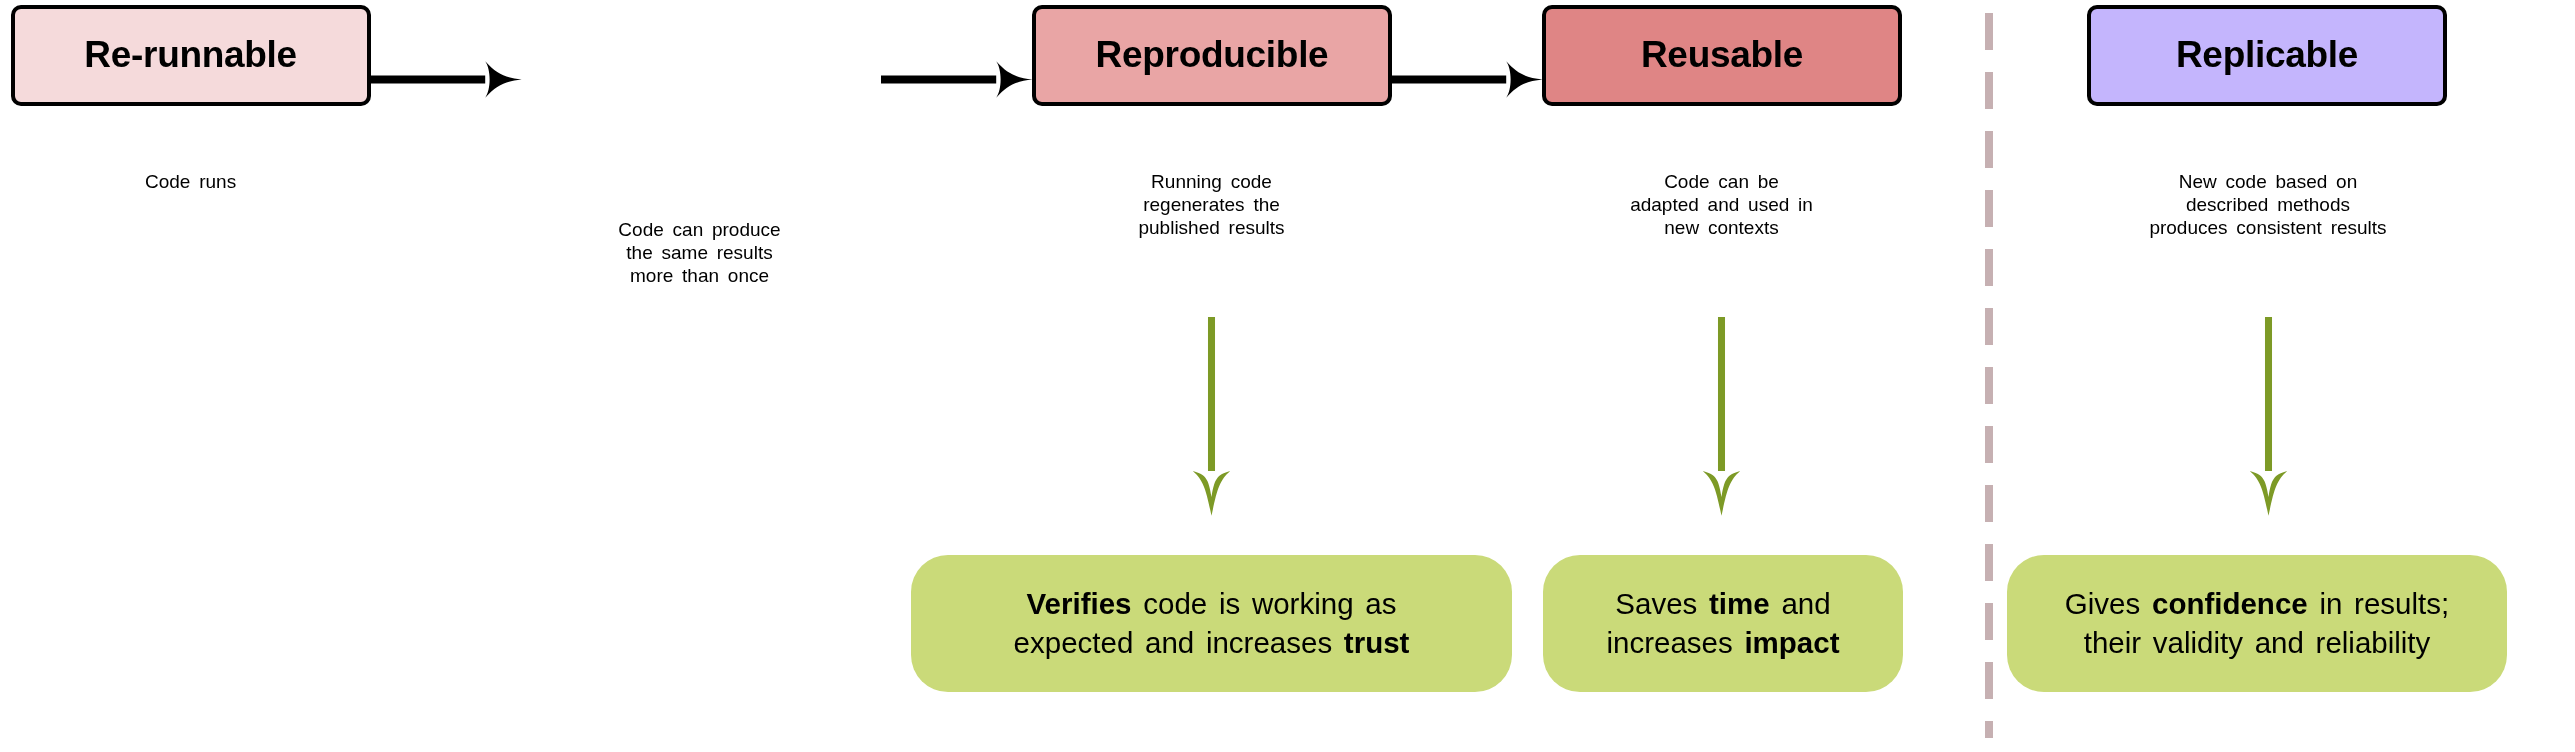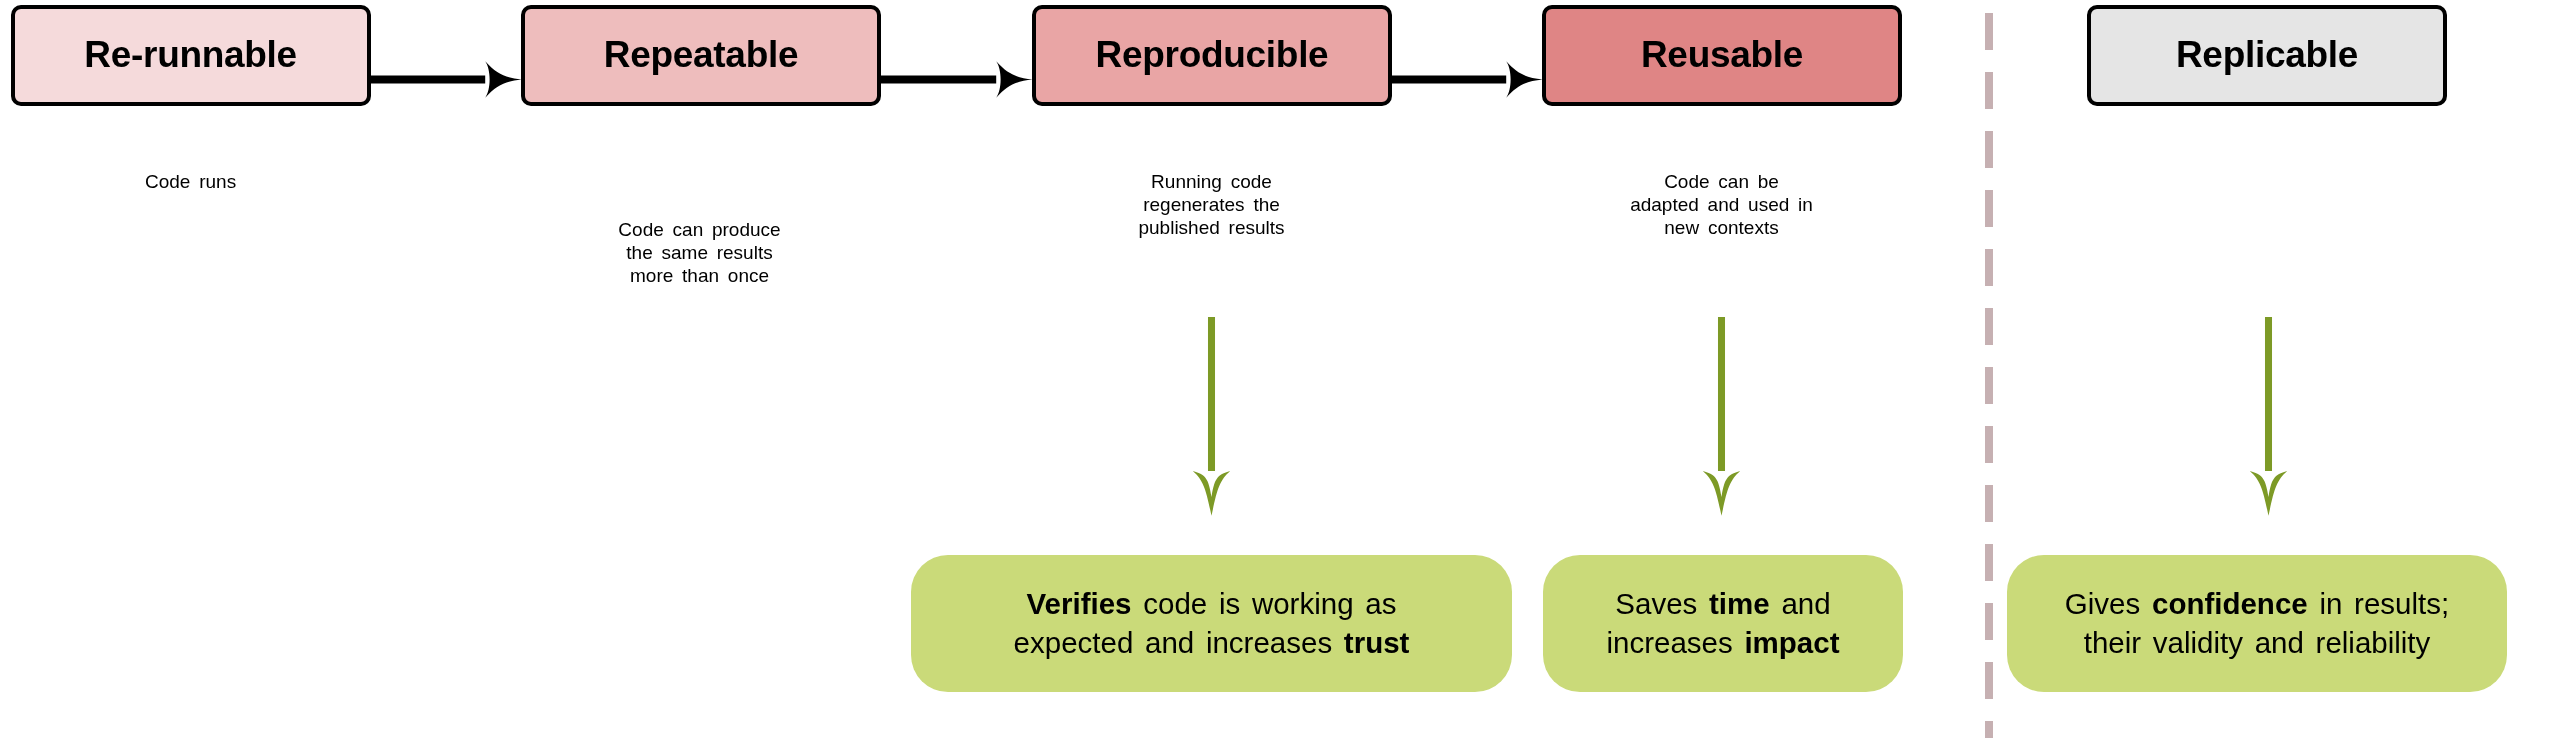--- a/index.html
+++ b/index.html
@@ -77,33 +77,30 @@
 </style>
 </head>
 <body>
 
 <div class="stage">
 
   <div class="concept-box" id="box-0" style="left: 10.6px; top: 4.7px; width: 360px; height: 101px; background: rgb(245, 218, 219);">
     <span>Re-runnable</span>
   </div>
 
-  <div class="concept-box" id="box-1" style="left: 521px; top: 4.7px; width: 360px; height: 101px; background: rgb(238, 189, 189);">
-    <span>Repeatable</span>
-  </div>
 
   <div class="concept-box" id="box-2" style="left: 1032px; top: 4.7px; width: 360px; height: 101px; background: rgb(233, 165, 165);">
     <span>Reproducible</span>
   </div>
 
   <div class="concept-box" id="box-3" style="left: 1542px; top: 4.7px; width: 360px; height: 101px; background: rgb(223, 133, 133);">
     <span>Reusable</span>
   </div>
 
-  <div class="concept-box" id="box-4" style="left: 2087px; top: 4.7px; width: 360px; height: 101px; background: #e5e5e5;">
+  <div class="concept-box" id="box-4" style="left: 2087px; top: 4.7px; width: 360px; height: 101px; background: #c4b5fd;">
     <span>Replicable</span>
   </div>
 
   <div class="connector" style="left:370px;top:59px;width:154px;">
     <svg viewBox="0 0 262 70" preserveAspectRatio="none">
       <path d="M0 28 H196 V42 H0 Z" fill="#000"></path>
       <path d="M196 4 C216 26 230 32 258 35 C230 38 216 44 196 66 C206 52 206 18 196 4 Z" fill="#000"></path>
     </svg>
   </div>
 
@@ -136,20 +133,25 @@
     <span class="nowrapline">regenerates the</span>
     <span class="nowrapline">published results</span>
   </div>
 
   <div class="caption" style="left:1524px;top:170px;width:395px;">
     <span class="nowrapline">Code can be</span>
     <span class="nowrapline">adapted and used in</span>
     <span class="nowrapline">new contexts</span>
   </div>
 
+  <div class="caption" style="left:2038px;top:170px;width:460px;">
+    <span class="nowrapline">New code based on</span>
+    <span class="nowrapline">described methods</span>
+    <span class="nowrapline">produces consistent results</span>
+  </div>
 
   <div class="divider" style="left:1985px;top:13px;height:725px;"></div>
 
   <div class="down-arrow" style="left:1191px;top:317px;width:41px;height:200px;">
     <svg viewBox="0 0 70 340" preserveAspectRatio="none">
       <path d="M29 0 H41 V262 H29 Z" fill="#7d9a26"></path>
       <path d="M3 262 C26 268 30 276 35 306 C40 276 44 268 67 262 C48 278 44 296 35 338 C26 296 22 278 3 262 Z" fill="#7d9a26"></path>
     </svg>
   </div>
 

